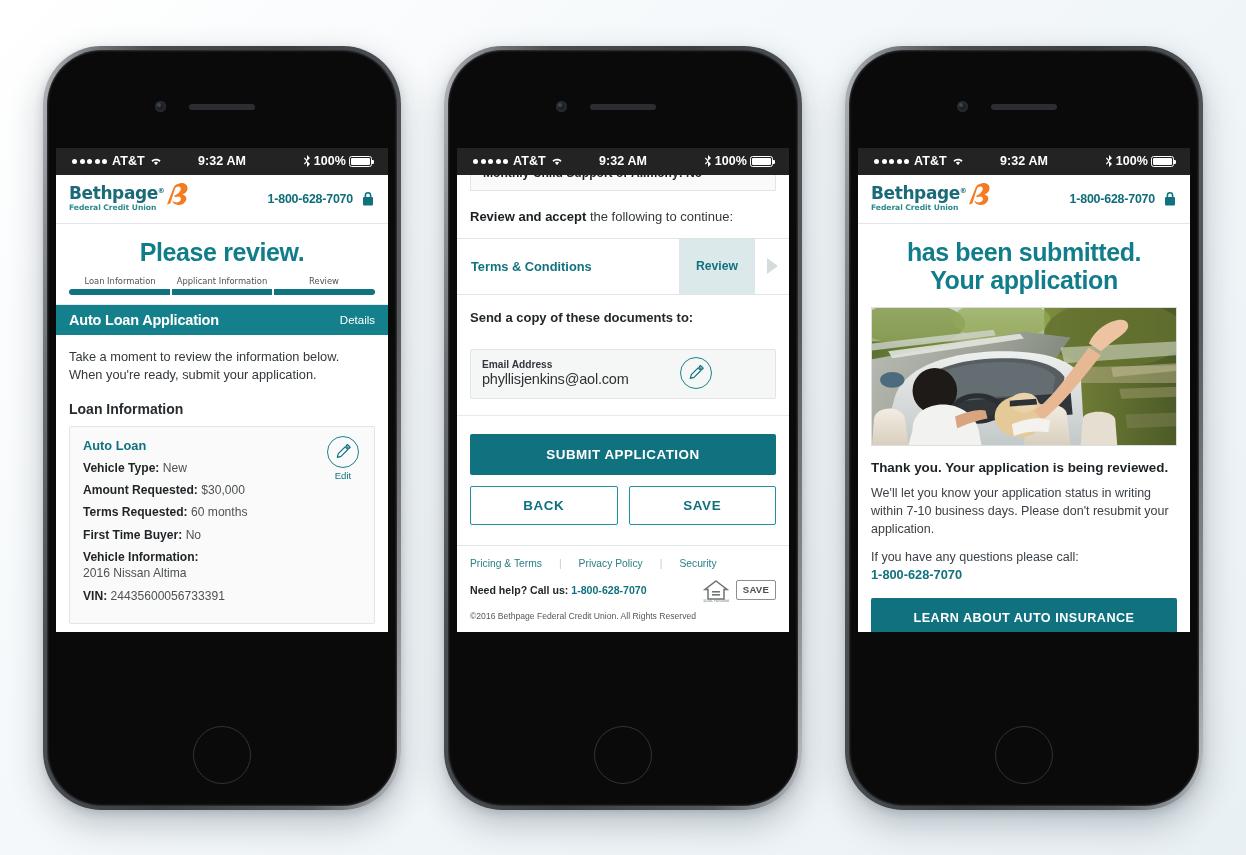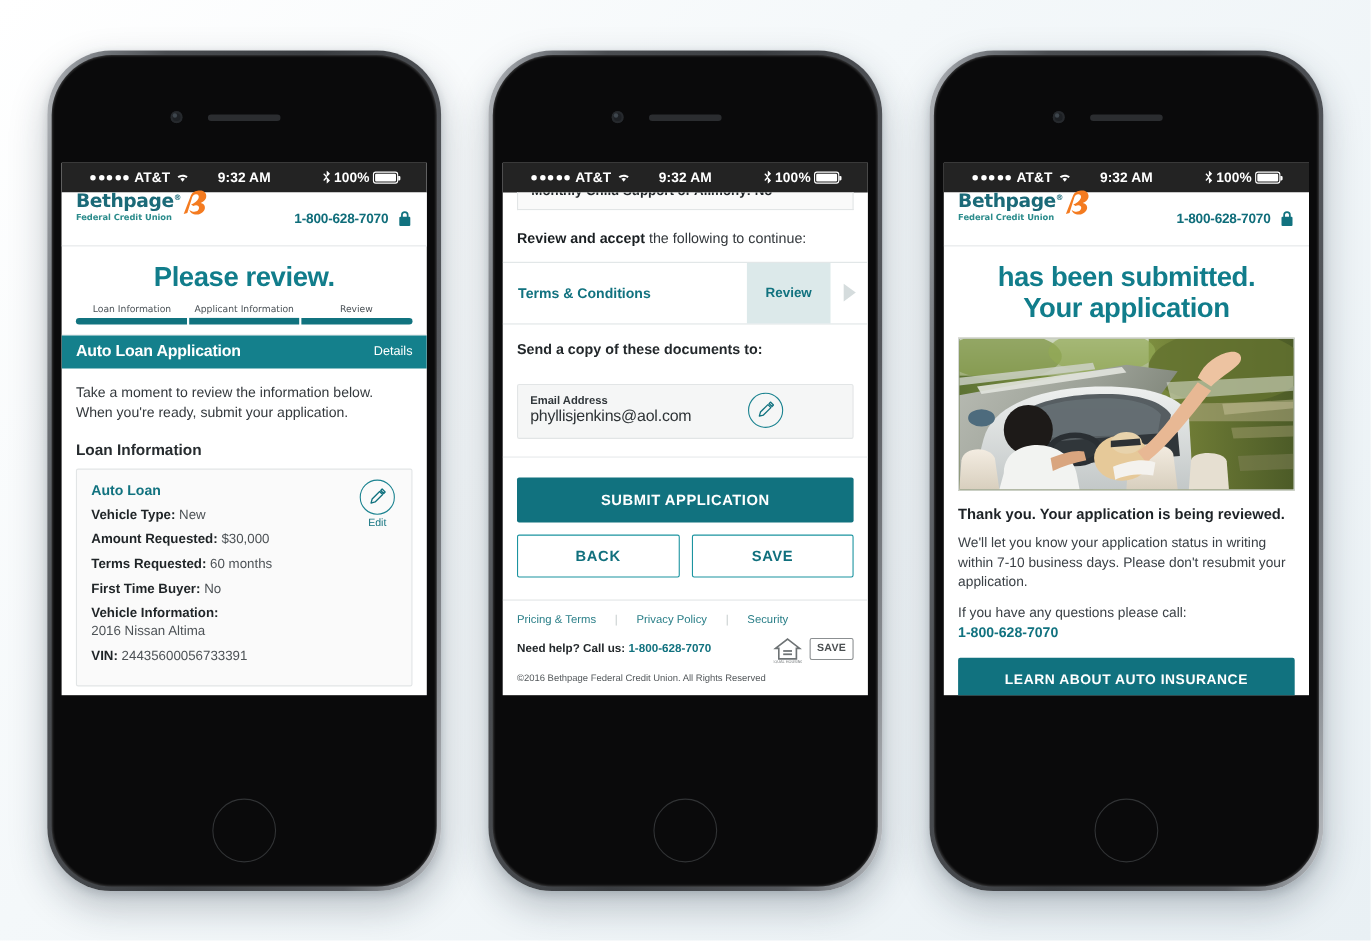--- a/index.html
+++ b/index.html
@@ -96,21 +96,21 @@
     overflow: hidden;
   }
 
   
   .statusbar {
     height: 27px;
     background: #232323;
     color: #fff;
     display: flex;
     align-items: center;
-    padding: 0 26px;
+    padding: 0 16px;
     font-size: 12.5px;
     font-weight: bold;
     letter-spacing: .1px;
   }
   .sb-left { display: flex; align-items: center; gap: 5px; flex: 1; }
   .sb-dots { display: flex; gap: 2.5px; align-items: center; }
   .sb-dots i { width: 5px; height: 5px; border-radius: 50%; background: #fff; display: block; }
   .sb-carrier { font-size: 12.5px; }
   .sb-center { flex: 0 0 auto; font-size: 12.5px; }
   .sb-right { flex: 1; display: flex; align-items: center; justify-content: flex-end; gap: 3px; font-size: 12.5px; }
@@ -132,20 +132,21 @@
     width: 2px; height: 4px;
     background: #fff; border-radius: 0 1px 1px 0;
   }
 
   
   .site-header {
     background: #fff;
     border-bottom: 1px solid #e4e7e8;
     height: 49px;
     display: flex;
+    align-items: center;
     padding: 0 13px;
     justify-content: space-between;
   }
   .logo { display: flex; align-items: flex-start; }
   .logo-text { line-height: 1; }
   .logo-main {
     color: #1b6a78;
     font-size: 17px;
     font-weight: bold;
     letter-spacing: -.4px;

